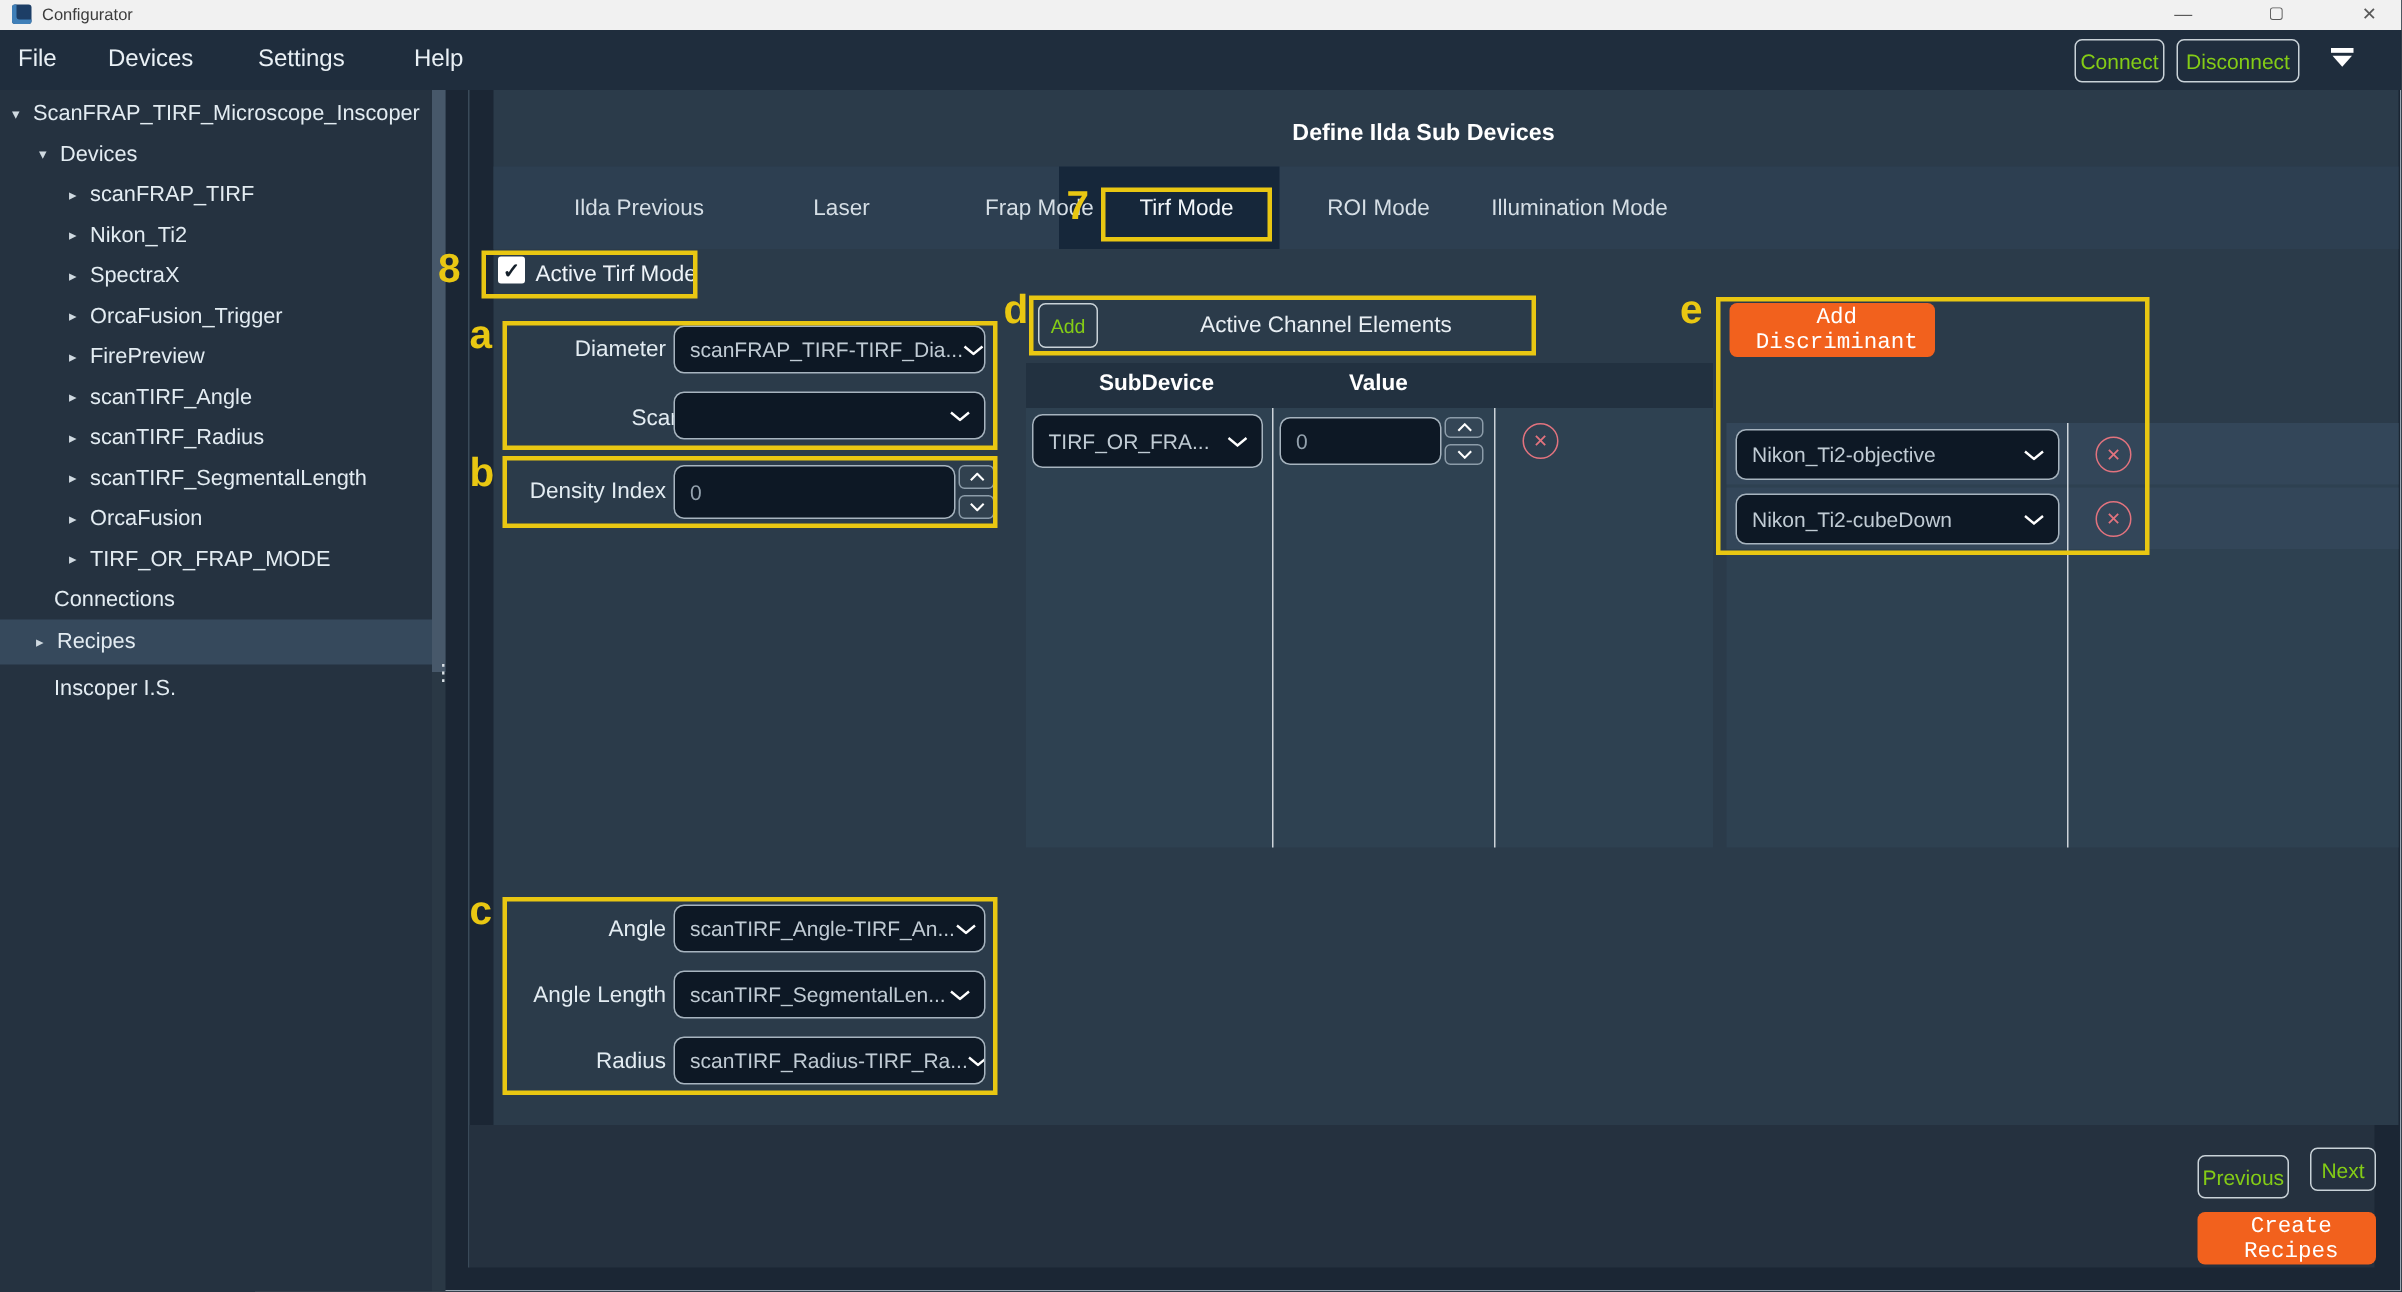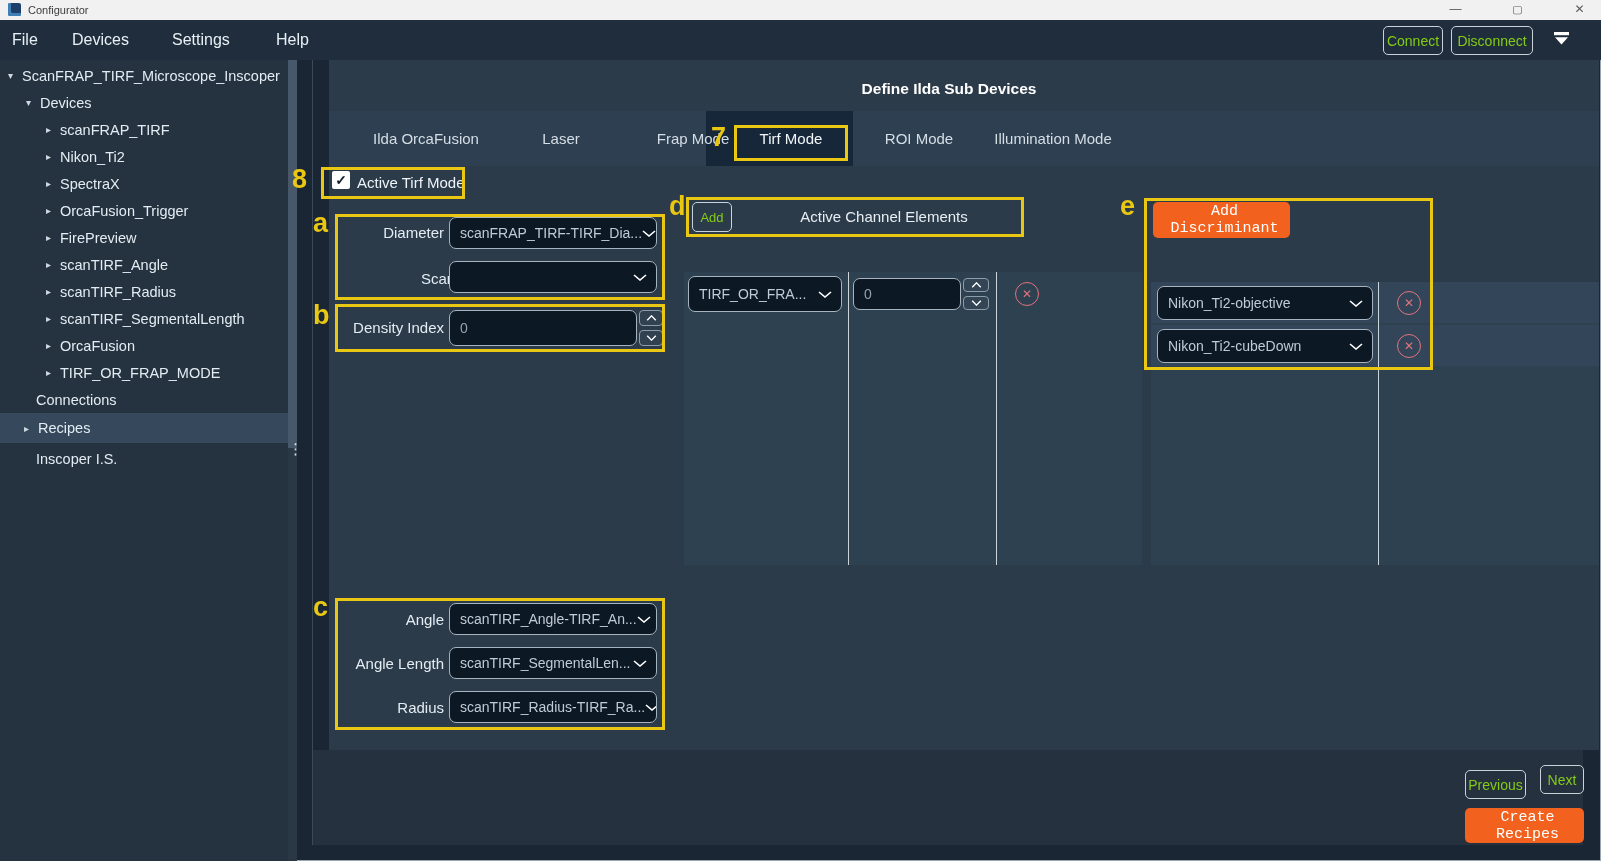--- a/index.html
+++ b/index.html
@@ -159,21 +159,21 @@
   <div class="abs splitter"></div>
   <div class="abs splitter-thumb"></div>
   <div class="abs grip">⋮</div>
   <div class="abs vline"></div>
 
   <div class="abs main">
     <div class="abs main-title">Define Ilda Sub Devices</div>
 
     <div class="abs tabbar">
       <div class="active-cell"></div>
-      <span class="tab-label" style="left:-3px;">Ilda OrcaFusion</span>
+      <span class="tab-label" style="left:-3px;">Ilda Previous</span>
       <span class="tab-label" style="left:132px;">Laser</span>
       <span class="tab-label" style="left:264px;">Frap Mode</span>
       <span class="tab-label active" style="left:362px;">Tirf Mode</span>
       <span class="tab-label" style="left:490px;">ROI Mode</span>
       <span class="tab-label" style="left:624px;">Illumination Mode</span>
     </div>
 
     <div class="ybox" style="left:405px;top:65px;width:114px;height:36px;"></div>
     <span class="ann" style="left:382px;top:62px;">7</span>
 
@@ -251,20 +251,24 @@
           </svg>
         </span>
     </div>
 
     <span class="ann" style="left:340px;top:131px;">d</span>
     <div class="ybox" style="left:357px;top:137px;width:338px;height:40px;"></div>
     <button class="abs btn-outline" style="left:363px;top:142px;width:40px;height:30px;font-size:13px;">Add</button>
     <span class="ace-title abs" style="left:420px;top:142px;width:270px;">Active Channel Elements</span>
 
     <div class="tbl" style="left:355px;top:182px;width:458px;height:323px;">
+      <div class="tbl-header" style="height:30px;">
+        <span class="hcell" style="left:17px;top:5px;width:140px;">SubDevice</span>
+        <span class="hcell" style="left:165px;top:5px;width:140px;">Value</span>
+      </div>
       <div class="tbl-body" style="top:30px;height:293px;"></div>
       <div class="col-sep" style="left:164px;top:30px;height:293px;"></div>
       <div class="col-sep" style="left:312px;top:30px;height:293px;"></div>
 
       <div class="abs dropdown" style="left:4px;top:34px;width:154px;height:36px;">
         <span>TIRF_OR_FRA...</span>
         <span class="chev">
             <svg width="14" height="7" viewBox="0 0 14 7">
               <polyline points="1,1 7,6 13,1" stroke="#fff" stroke-width="1.6" fill="none"></polyline>
             </svg>

